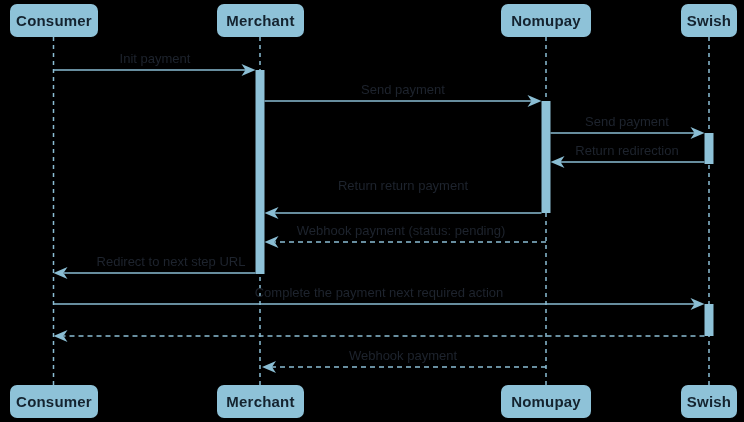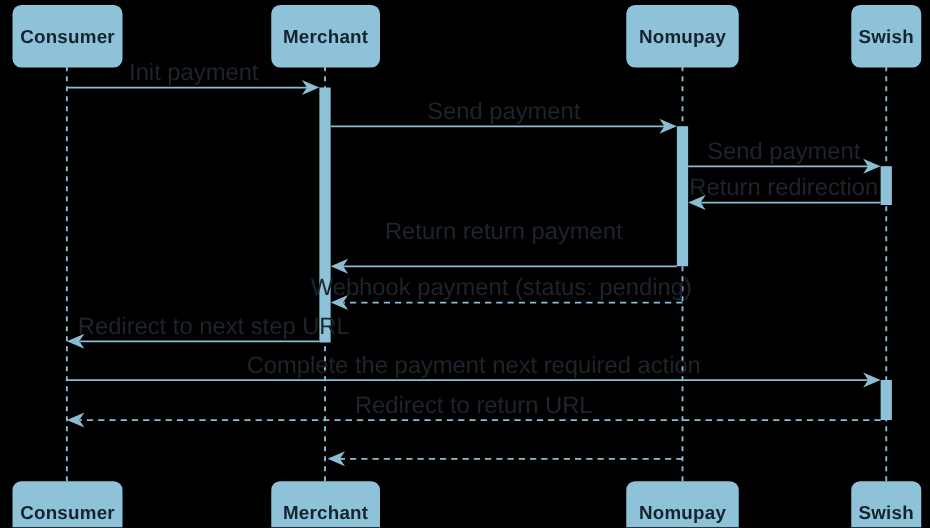--- a/index.html
+++ b/index.html
@@ -18,32 +18,32 @@
     overflow:hidden;
   }
   .layer{position:absolute;left:0;top:0;}
   .lifeline{stroke:var(--line);stroke-width:1.5;stroke-dasharray:4 4;fill:none;}
   .bar{fill:var(--box-fill);}
   .msg{stroke:var(--line);stroke-width:1.4;fill:none;}
   .msg.dashed{stroke-dasharray:5 4;}
   .head{fill:var(--line);stroke:none;}
   .actor-box{
     position:absolute;
-    height:50px;
+    height:33px;
     background:var(--box-fill);
     color:var(--box-text);
     border-radius:7px;
     display:flex;align-items:center;justify-content:center;
     font-size:15px;font-weight:bold;letter-spacing:.2px;
   }
   .msg-label{
     position:absolute;
     transform:translateX(-50%);
     color:var(--label-text);
-    font-size:19px;line-height:16px;
+    font-size:13px;line-height:16px;
     white-space:nowrap;text-align:center;
   }
 </style>
 </head>
 <body>
 
 <div class="stage">
 
   <svg class="layer" width="744" height="422" viewBox="0 0 744 422">
     <g>
@@ -106,15 +106,15 @@
   <div class="msg-label" style="left:155px;top:51px;">Init payment</div>
   <div class="msg-label" style="left:403px;top:82px;">Send payment</div>
   <div class="msg-label" style="left:627px;top:114px;">Send payment</div>
   <div class="msg-label" style="left:627px;top:143px;">Return redirection</div>
   <div class="msg-label" style="left:403px;top:178px;">
     <span style="display:block;">Return return payment</span>
   </div>
   <div class="msg-label" style="left:401px;top:223px;">Webhook payment (status: pending)</div>
   <div class="msg-label" style="left:157px;top:254px;margin-left:14px;">Redirect to next step URL</div>
   <div class="msg-label" style="left:379px;top:285px;">Complete the payment next required action</div>
-  <div class="msg-label" style="left:379px;top:317px;">Redirect to return URL</div>
+  <div class="msg-label" style="left:403px;top:348px;">Webhook payment</div>
 
 </div>
 
 </body></html>

